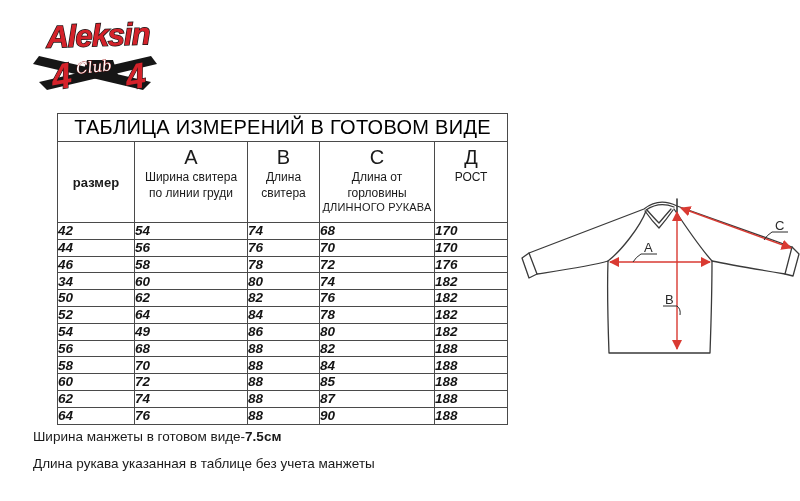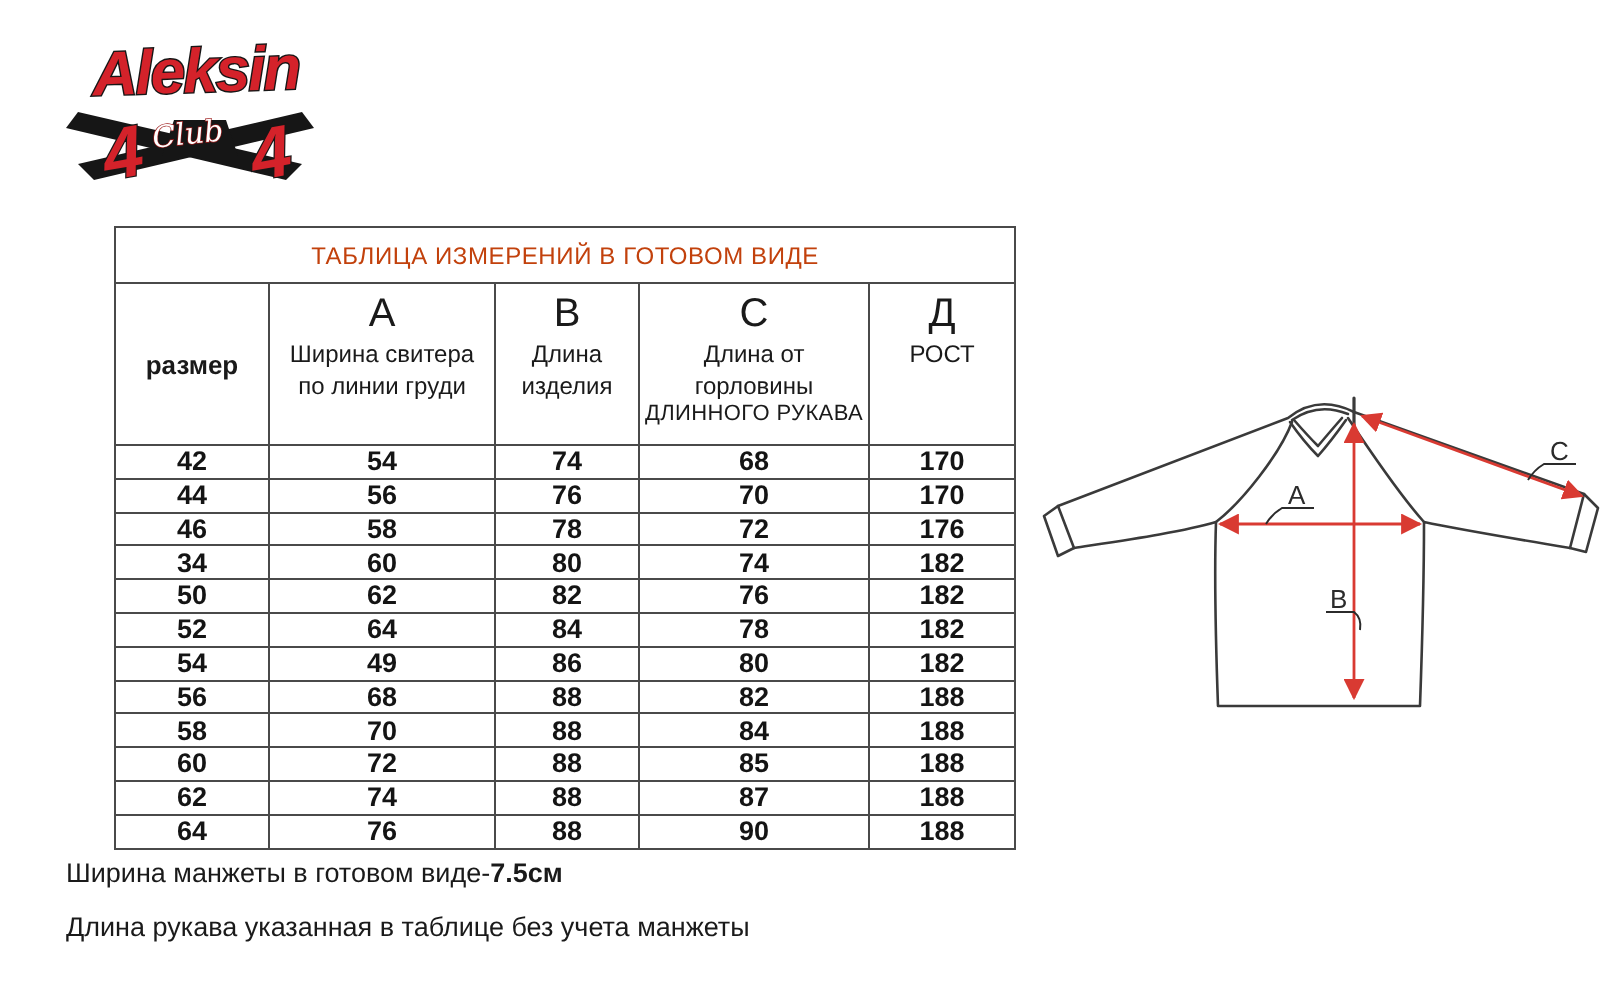--- a/index.html
+++ b/index.html
@@ -10,32 +10,32 @@
   
   .logo{position:absolute;left:27px;top:8px;width:148px;height:86px;}
   
   table.mtable{
     position:absolute;left:57px;top:113px;width:450px;
     border-collapse:collapse;table-layout:fixed;
     font-family:"Liberation Sans", sans-serif;
   }
   table.mtable th, table.mtable td{border:1px solid #4a4a4a;padding:0;}
   tr.title-row th{
-    height:27px;font-size:12px;font-weight:400;text-align:center;
-    letter-spacing:.3px;color:#c2410c;
+    height:27px;font-size:20px;font-weight:400;text-align:center;
+    letter-spacing:.3px;color:#000000;
   }
   tr.head-row th{height:80px;vertical-align:top;font-weight:400;text-align:center;}
   tr.head-row th.size-col{vertical-align:middle;}
   .sizehdr{font-size:13px;font-weight:700;}
   .letter{font-size:20px;line-height:1.25;margin-top:3px;}
   .sub{font-size:12px;line-height:1.3;}
   .sub-small{font-size:11px;line-height:1.25;letter-spacing:.2px;}
   tbody.mrows td{
-    height:15.8px;text-align:center;font-size:13.5px;
-    font-weight:700;line-height:1;color:#141414;
+    height:15.8px;text-align:left;font-size:13.5px;
+    font-weight:700;font-style:italic;line-height:1;color:#141414;
   }
   
   .diagram{position:absolute;left:505px;top:175px;width:295px;height:220px;}
   .diagram text{font-family:"Liberation Sans", sans-serif;font-size:13px;fill:#2b2b2b;}
   
   .notes{position:absolute;left:33px;top:430px;font-size:13.5px;color:#1a1a1a;}
   .notes p{margin:0 0 12px 0;line-height:14.5px;}
   .notes .strong-it{font-weight:700;font-style:italic;text-decoration:underline;}
   .notes .strong{font-weight:700;}
 </style>
@@ -75,21 +75,21 @@
         <div class="sizehdr">размер</div>
       </th>
       <th>
         <div class="letter">А</div>
         <div class="sub">Ширина  свитера</div>
         <div class="sub">по линии груди</div>
       </th>
       <th>
         <div class="letter">В</div>
         <div class="sub">Длина</div>
-        <div class="sub">изделия</div>
+        <div class="sub">свитера</div>
       </th>
       <th>
         <div class="letter">С</div>
         <div class="sub">Длина от</div>
         <div class="sub">горловины</div>
         <div class="sub-small">ДЛИННОГО РУКАВА</div>
       </th>
       <th>
         <div class="letter">Д</div>
         <div class="sub">РОСТ</div>

